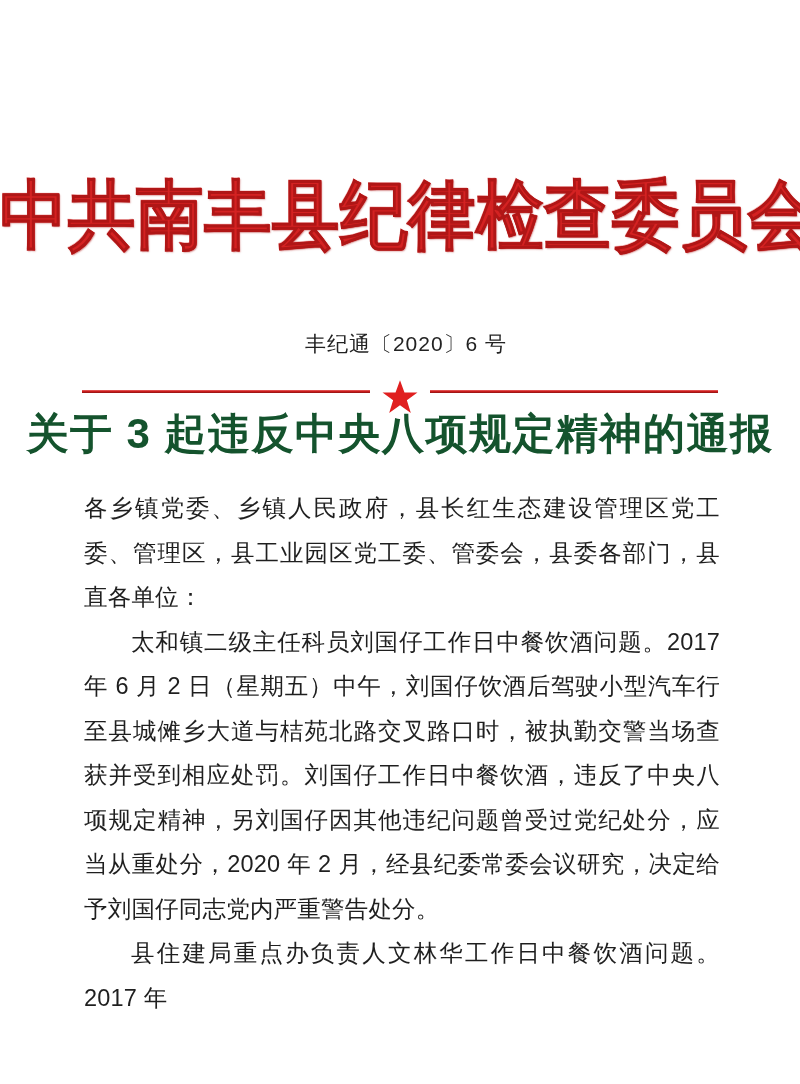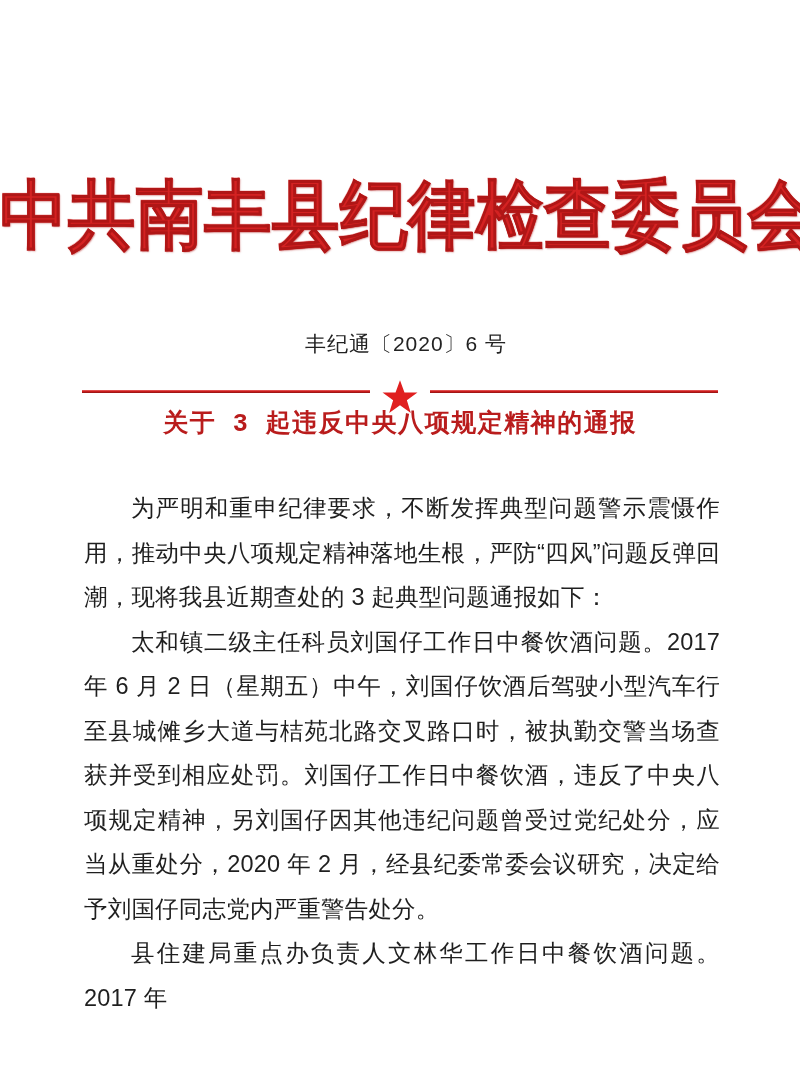--- a/index.html
+++ b/index.html
@@ -90,25 +90,24 @@
   }
   .rule-star svg { display: block; width: 100%; height: 100%; }
 
   
   .doc-title {
     position: absolute;
     top: 406px;
     left: 0;
     width: 800px;
     text-align: center;
-    font-size: 25px;
+    font-size: 42px;
     font-weight: 700;
     letter-spacing: 1.5px;
-    color: #b91c1c;
-    font-family: Liberation Mono, monospace;
+    color: #14532d;
   }
 
   
   .body-text {
     position: absolute;
     top: 486px;
     left: 84px;
     width: 636px;
     font-size: 23.5px;
     line-height: 44.5px;
@@ -145,18 +144,18 @@
       <svg viewBox="0 0 100 100" aria-hidden="true">
         <polygon fill="currentColor" points="50,6 61.8,38.2 96,38.2 68.1,58.6 78.5,92 50,71.8 21.5,92 31.9,58.6 4,38.2 38.2,38.2"></polygon>
       </svg>
     </div>
     <div class="rule-line right"></div>
   </div>
 
   <div class="doc-title">关于 3 起违反中央八项规定精神的通报</div>
 
   <div class="body-text">
-    <p class="para indent">为严明和重申纪律要求，不断发挥典型问题警示震慑作用，推动中央八项规定精神落地生根，严防“四风”问题反弹回潮，现将我县近期查处的 3 起典型问题通报如下：</p>
+    <p class="para">各乡镇党委、乡镇人民政府，县长红生态建设管理区党工委、管理区，县工业园区党工委、管委会，县委各部门，县直各单位：</p>
     <p class="para indent">太和镇二级主任科员刘国仔工作日中餐饮酒问题。2017 年 6 月 2 日（星期五）中午，刘国仔饮酒后驾驶小型汽车行至县城傩乡大道与桔苑北路交叉路口时，被执勤交警当场查获并受到相应处罚。刘国仔工作日中餐饮酒，违反了中央八项规定精神，另刘国仔因其他违纪问题曾受过党纪处分，应当从重处分，2020 年 2 月，经县纪委常委会议研究，决定给予刘国仔同志党内严重警告处分。</p>
     <p class="para indent clipped">县住建局重点办负责人文林华工作日中餐饮酒问题。2017 年</p>
   </div>
 
 </div>
 
 </body></html>

